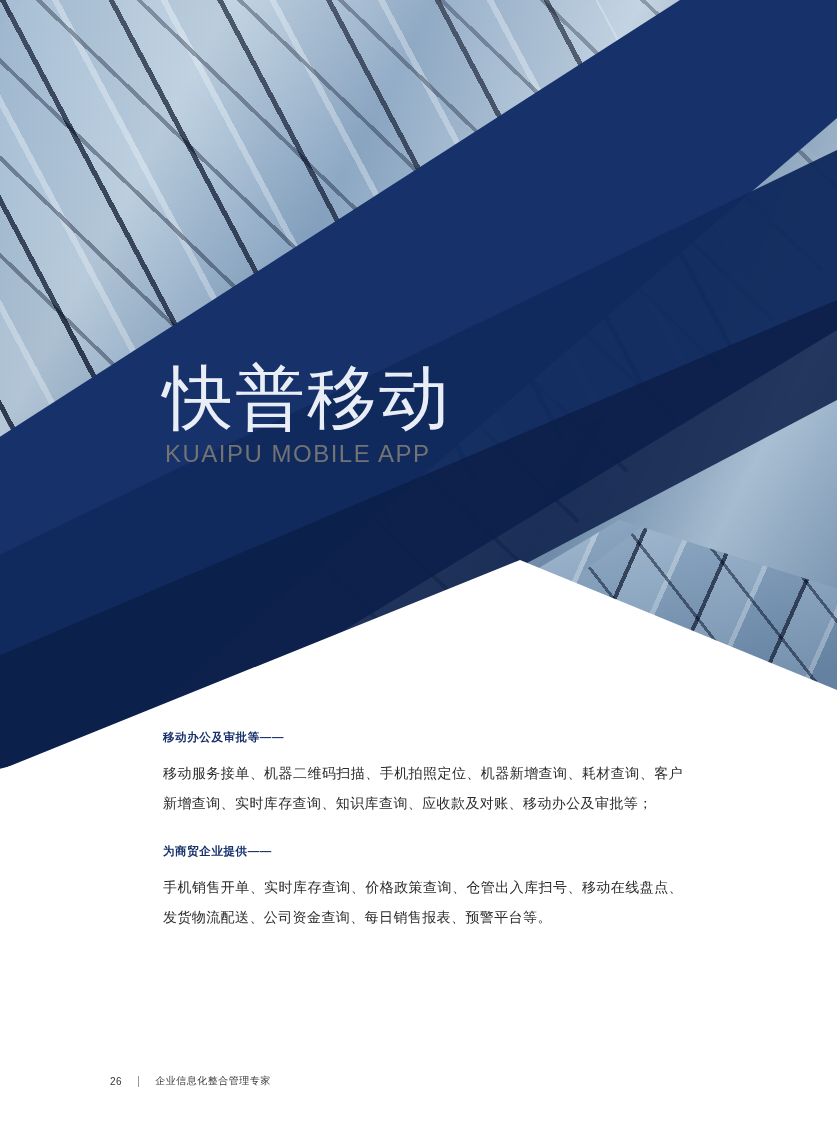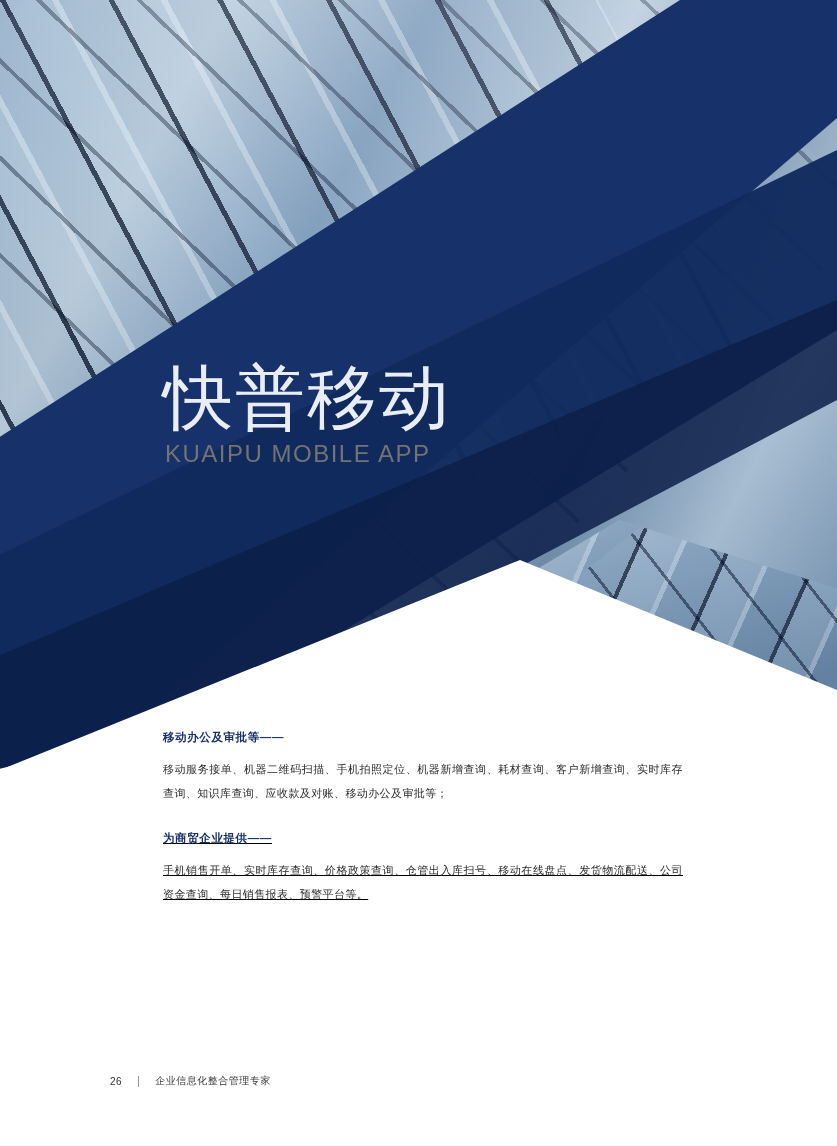--- a/index.html
+++ b/index.html
@@ -187,30 +187,30 @@
   }
 
   
   .content {
     position: absolute;
     left: 163px;
     top: 730px;
     width: 520px;
   }
   .section { margin-bottom: 26px; }
-  .section:last-child { margin-bottom: 0; text-decoration: underline; }
+  .section:last-child { margin-bottom: 0; }
   .sec-head {
     font-size: 11.5px;
     font-weight: 700;
     color: #17316b;
     letter-spacing: 0.6px;
     margin: 0 0 13px 0;
   }
   .sec-body {
-    font-size: 11px;
+    font-size: 14px;
     line-height: 2.15;
     color: #2b2b2b;
     letter-spacing: 0.4px;
     width: 520px;
     margin: 0;
     text-align: justify;
   }
 
   
   .footer {

